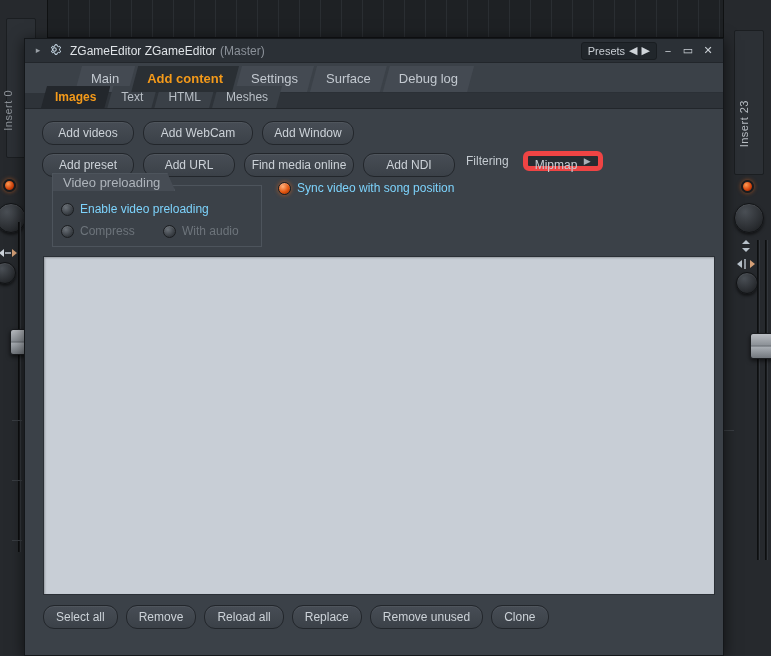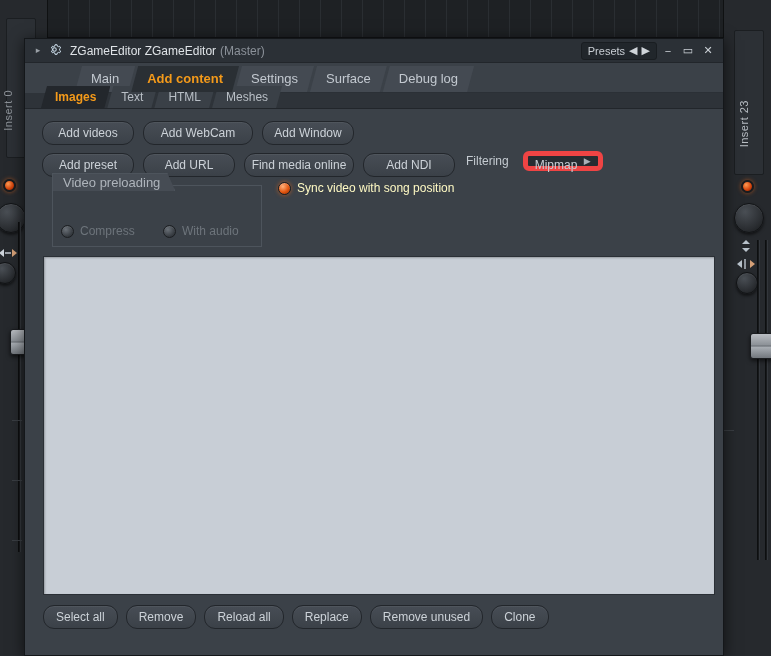--- a/index.html
+++ b/index.html
@@ -188,21 +188,21 @@
     width:13px; height:13px; border-radius:50%;
     background: radial-gradient(circle at 35% 32%, #6a7077, #3b4046 60%, #23272b 100%);
     border:1px solid #1b1e21;
     box-shadow: inset 0 1px 1px rgba(255,255,255,.1);
     flex:none; cursor:pointer;
   }
   .radio.on {
     background: radial-gradient(circle at 35% 32%, #ffb07a, #e2550f 55%, #8a2c06 100%);
     box-shadow: 0 0 4px rgba(255,110,20,.6), inset 0 1px 1px rgba(255,255,255,.25);
   }
-  .radio-lbl { font-size:12px; color:#fef9c3; white-space:nowrap; }
+  .radio-lbl { font-size:12px; color:#7dd3fc; white-space:nowrap; }
   .radio-lbl.dim { color:#6d747b; }
 
   .sync-row { position:absolute; left:253px; top:72px; }
 
   
   .listbox {
     position:absolute; left:18px; top:147px; width:672px; height:339px;
     background:#c8ced6;
     border:1px solid #2b3036;
     box-shadow: inset 1px 1px 2px rgba(0,0,0,.25);
@@ -330,20 +330,24 @@
         <span class="filter-label">Filtering</span>
         <div class="combo">
           <span>Mipmap</span>
           <span class="arrow">▶</span>
         </div>
       </div>
 
       <div class="groupbox">
         <div class="group-title">Video preloading</div>
 
+        <div class="radio-row" style="left:8px; top:16px;">
+          <span class="radio"></span>
+          <span class="radio-lbl">Enable video preloading</span>
+        </div>
 
         <div class="radio-row" style="left:8px; top:38px;">
           <span class="radio"></span>
           <span class="radio-lbl dim">Compress</span>
         </div>
 
         <div class="radio-row" style="left:110px; top:38px;">
           <span class="radio"></span>
           <span class="radio-lbl dim">With audio</span>
         </div>

